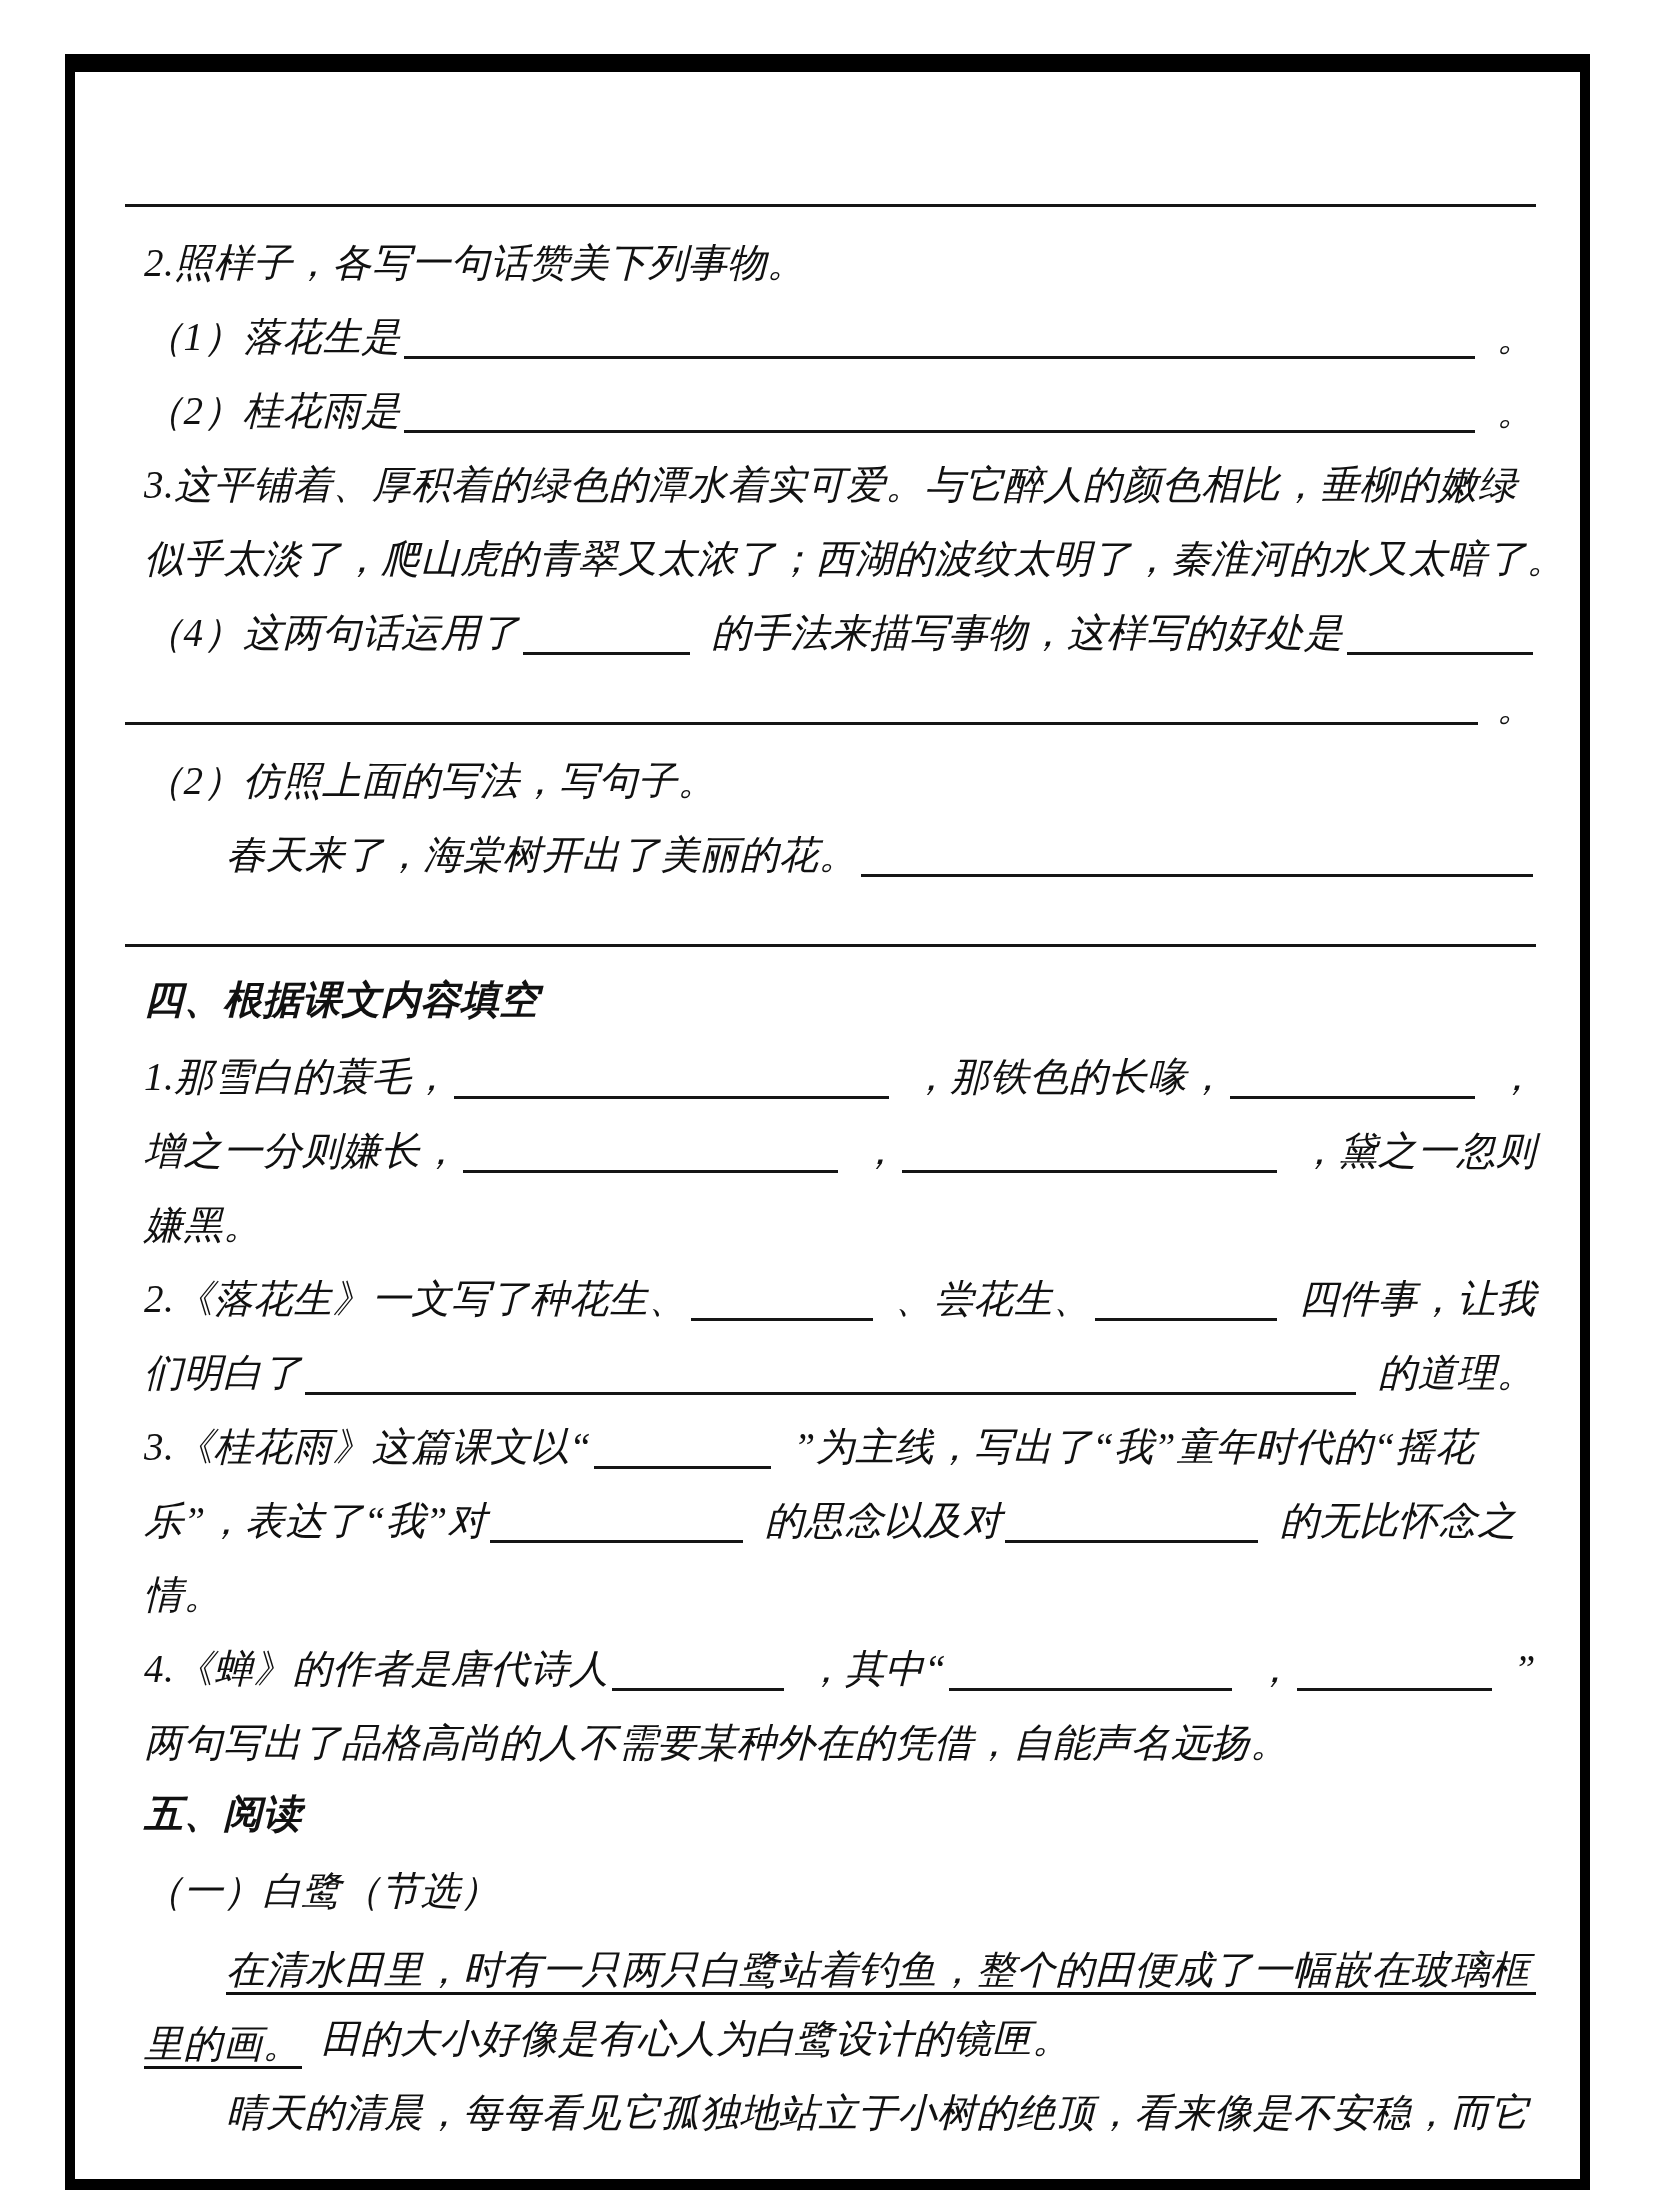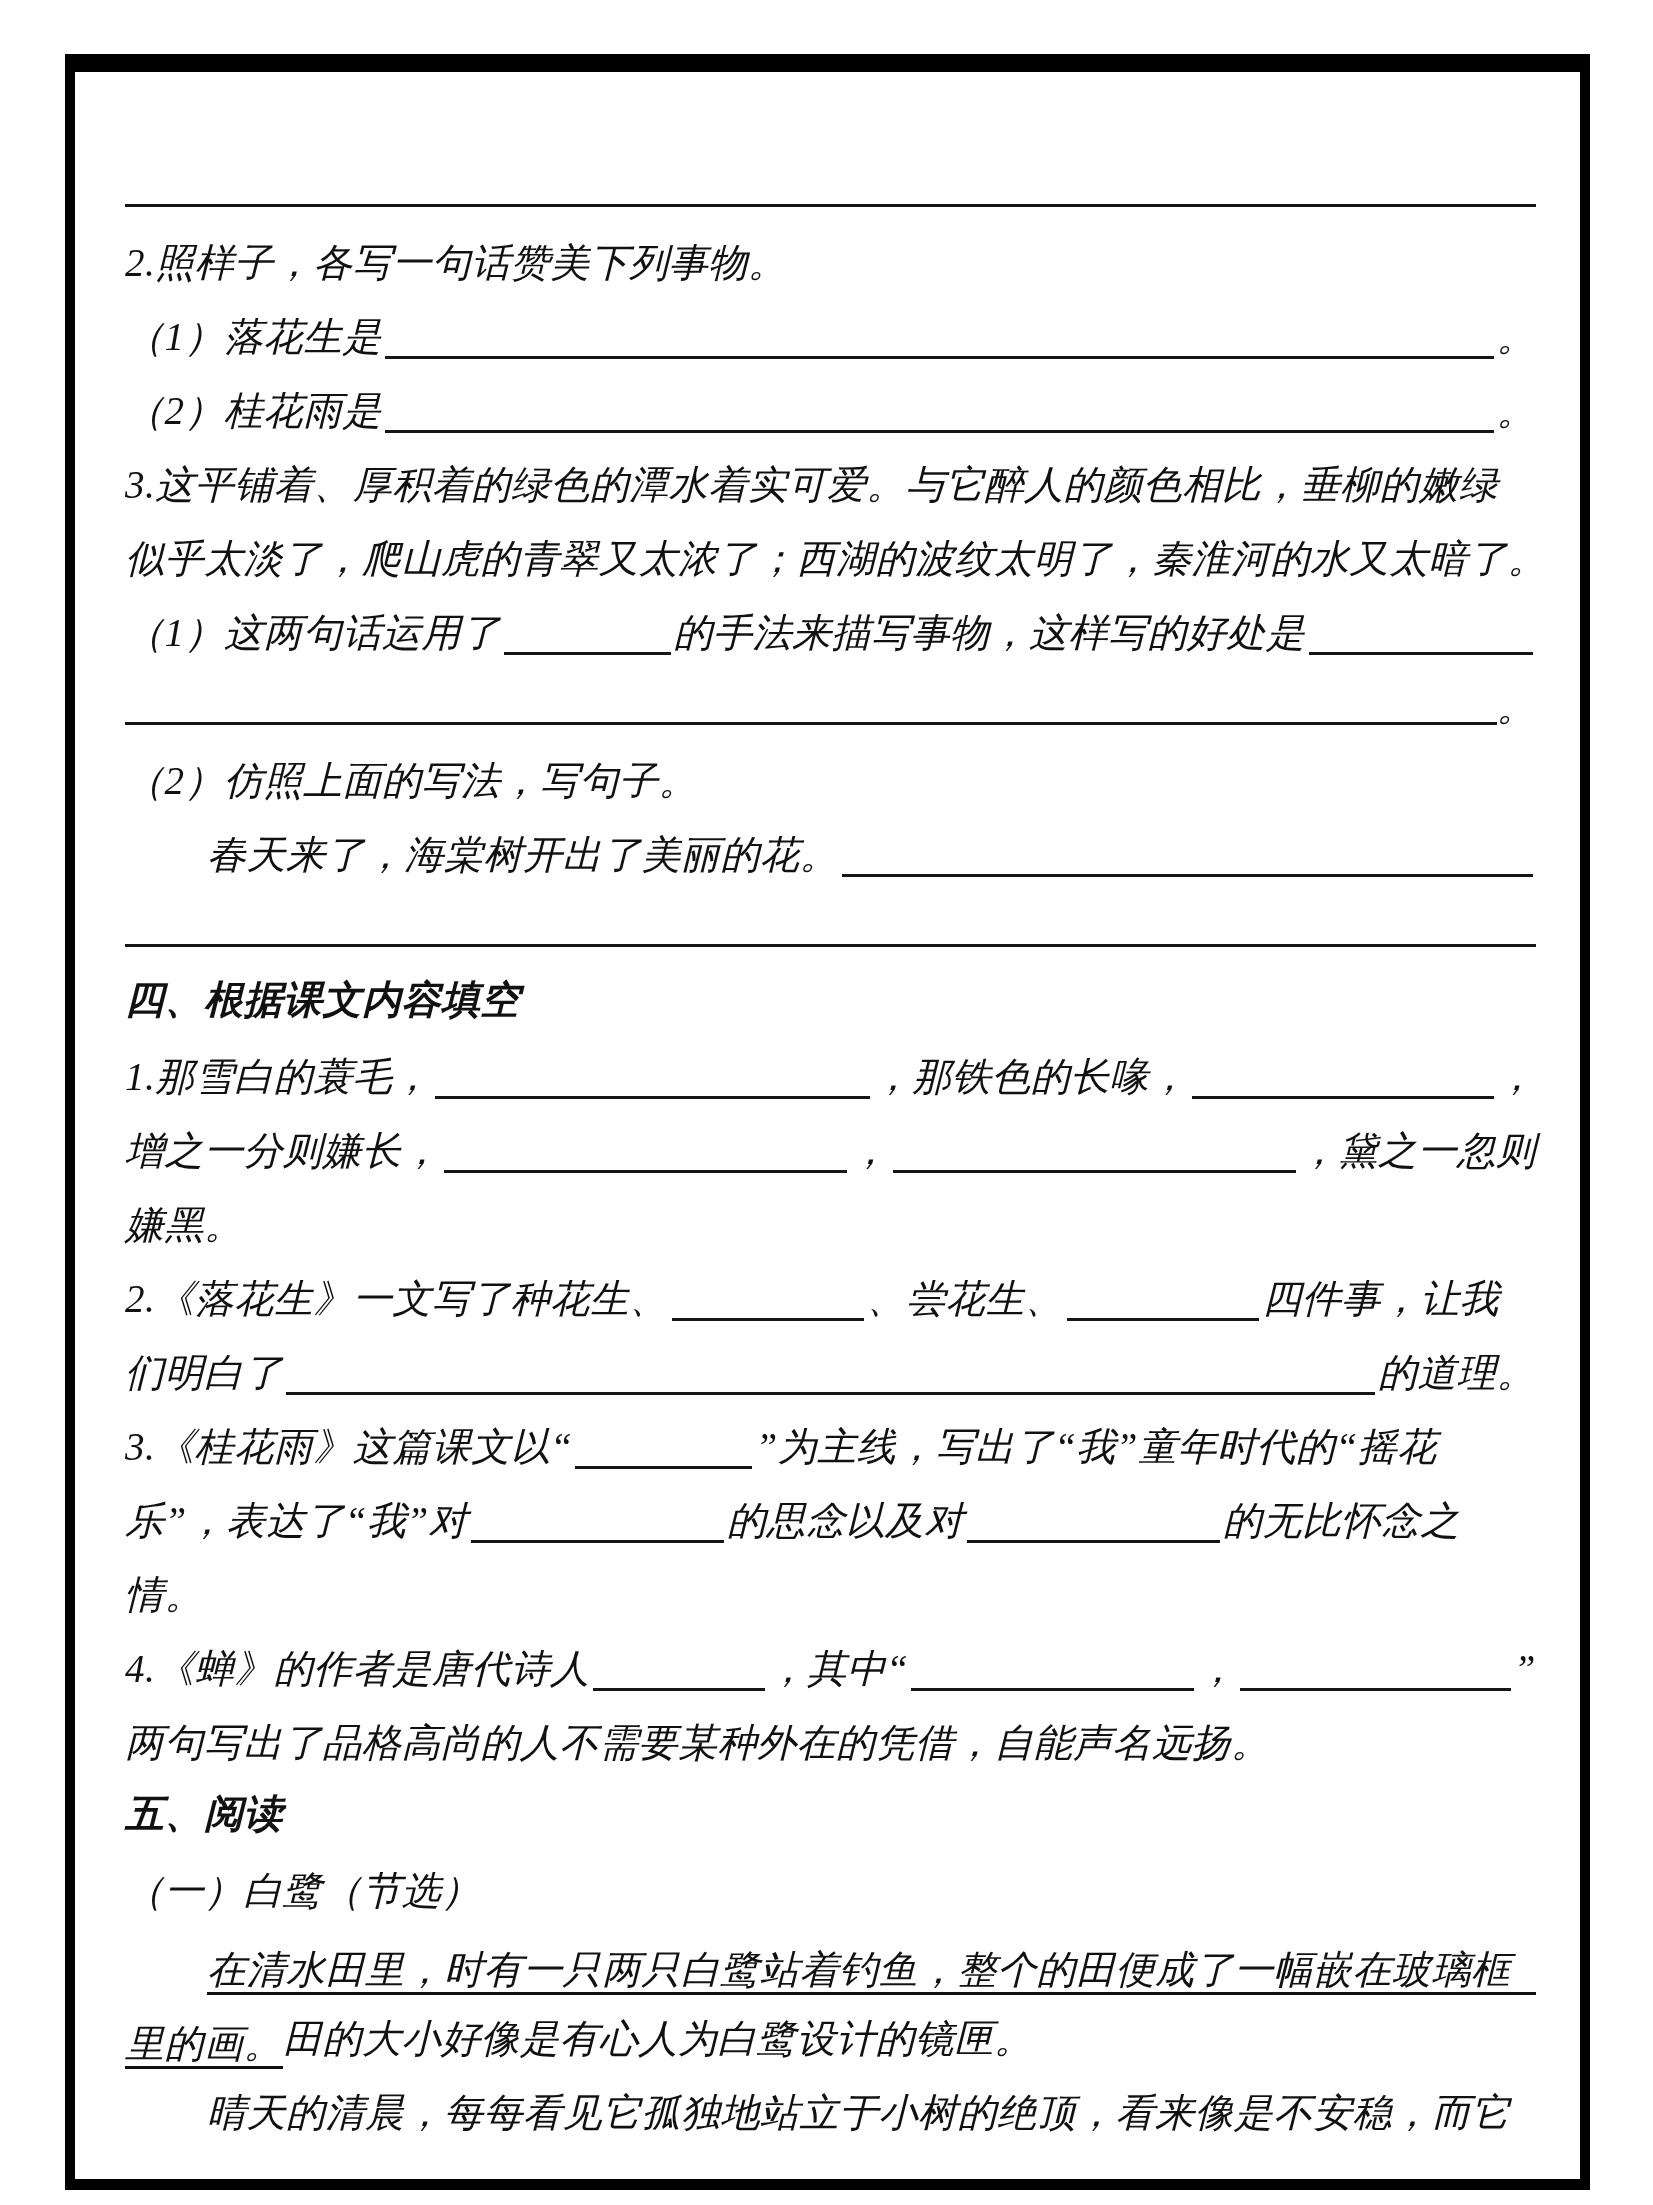--- a/index.html
+++ b/index.html
@@ -32,21 +32,21 @@
   .blank.grow{flex:1 1 auto;}
   .rule{
     display:inline-block;height:0;border-bottom:3.5px solid #161616;
     flex:1 1 auto;margin-bottom:3px;
   }
   .ul{
     border-bottom:3.5px solid #101010;
     padding-bottom:1px;margin-bottom:-9px;
   }
   .ul.grow{flex:1 1 auto;}
-  .txt{display:inline-block;}
+  .txt{display:inline-block;margin-left:19px;}
 </style>
 </head>
 <body>
 
 <div class="frame">
   <div class="content">
 
     <div class="line">
         <span class="rule"></span>
       </div>
@@ -65,21 +65,21 @@
       <span class="txt">。</span>
     </div>
 
     <div class="line">
         <span class="txt">3.这平铺着、厚积着的绿色的潭水着实可爱。与它醉人的颜色相比，垂柳的嫩绿</span>
       </div>
     <div class="line">
         <span class="txt">似乎太淡了，爬山虎的青翠又太浓了；西湖的波纹太明了，秦淮河的水又太暗了。</span>
       </div>
     <div class="line">
-      <span class="txt">（1）这两句话运用了</span>
+      <span class="txt">（4）这两句话运用了</span>
       <span class="blank" style="width:167px"></span>
       <span class="txt">的手法来描写事物，这样写的好处是</span>
       <span class="blank grow"></span>
     </div>
     <div class="line">
       <span class="rule"></span>
       <span class="txt">。</span>
     </div>
     <div class="line">
         <span class="txt">（2）仿照上面的写法，写句子。</span>

